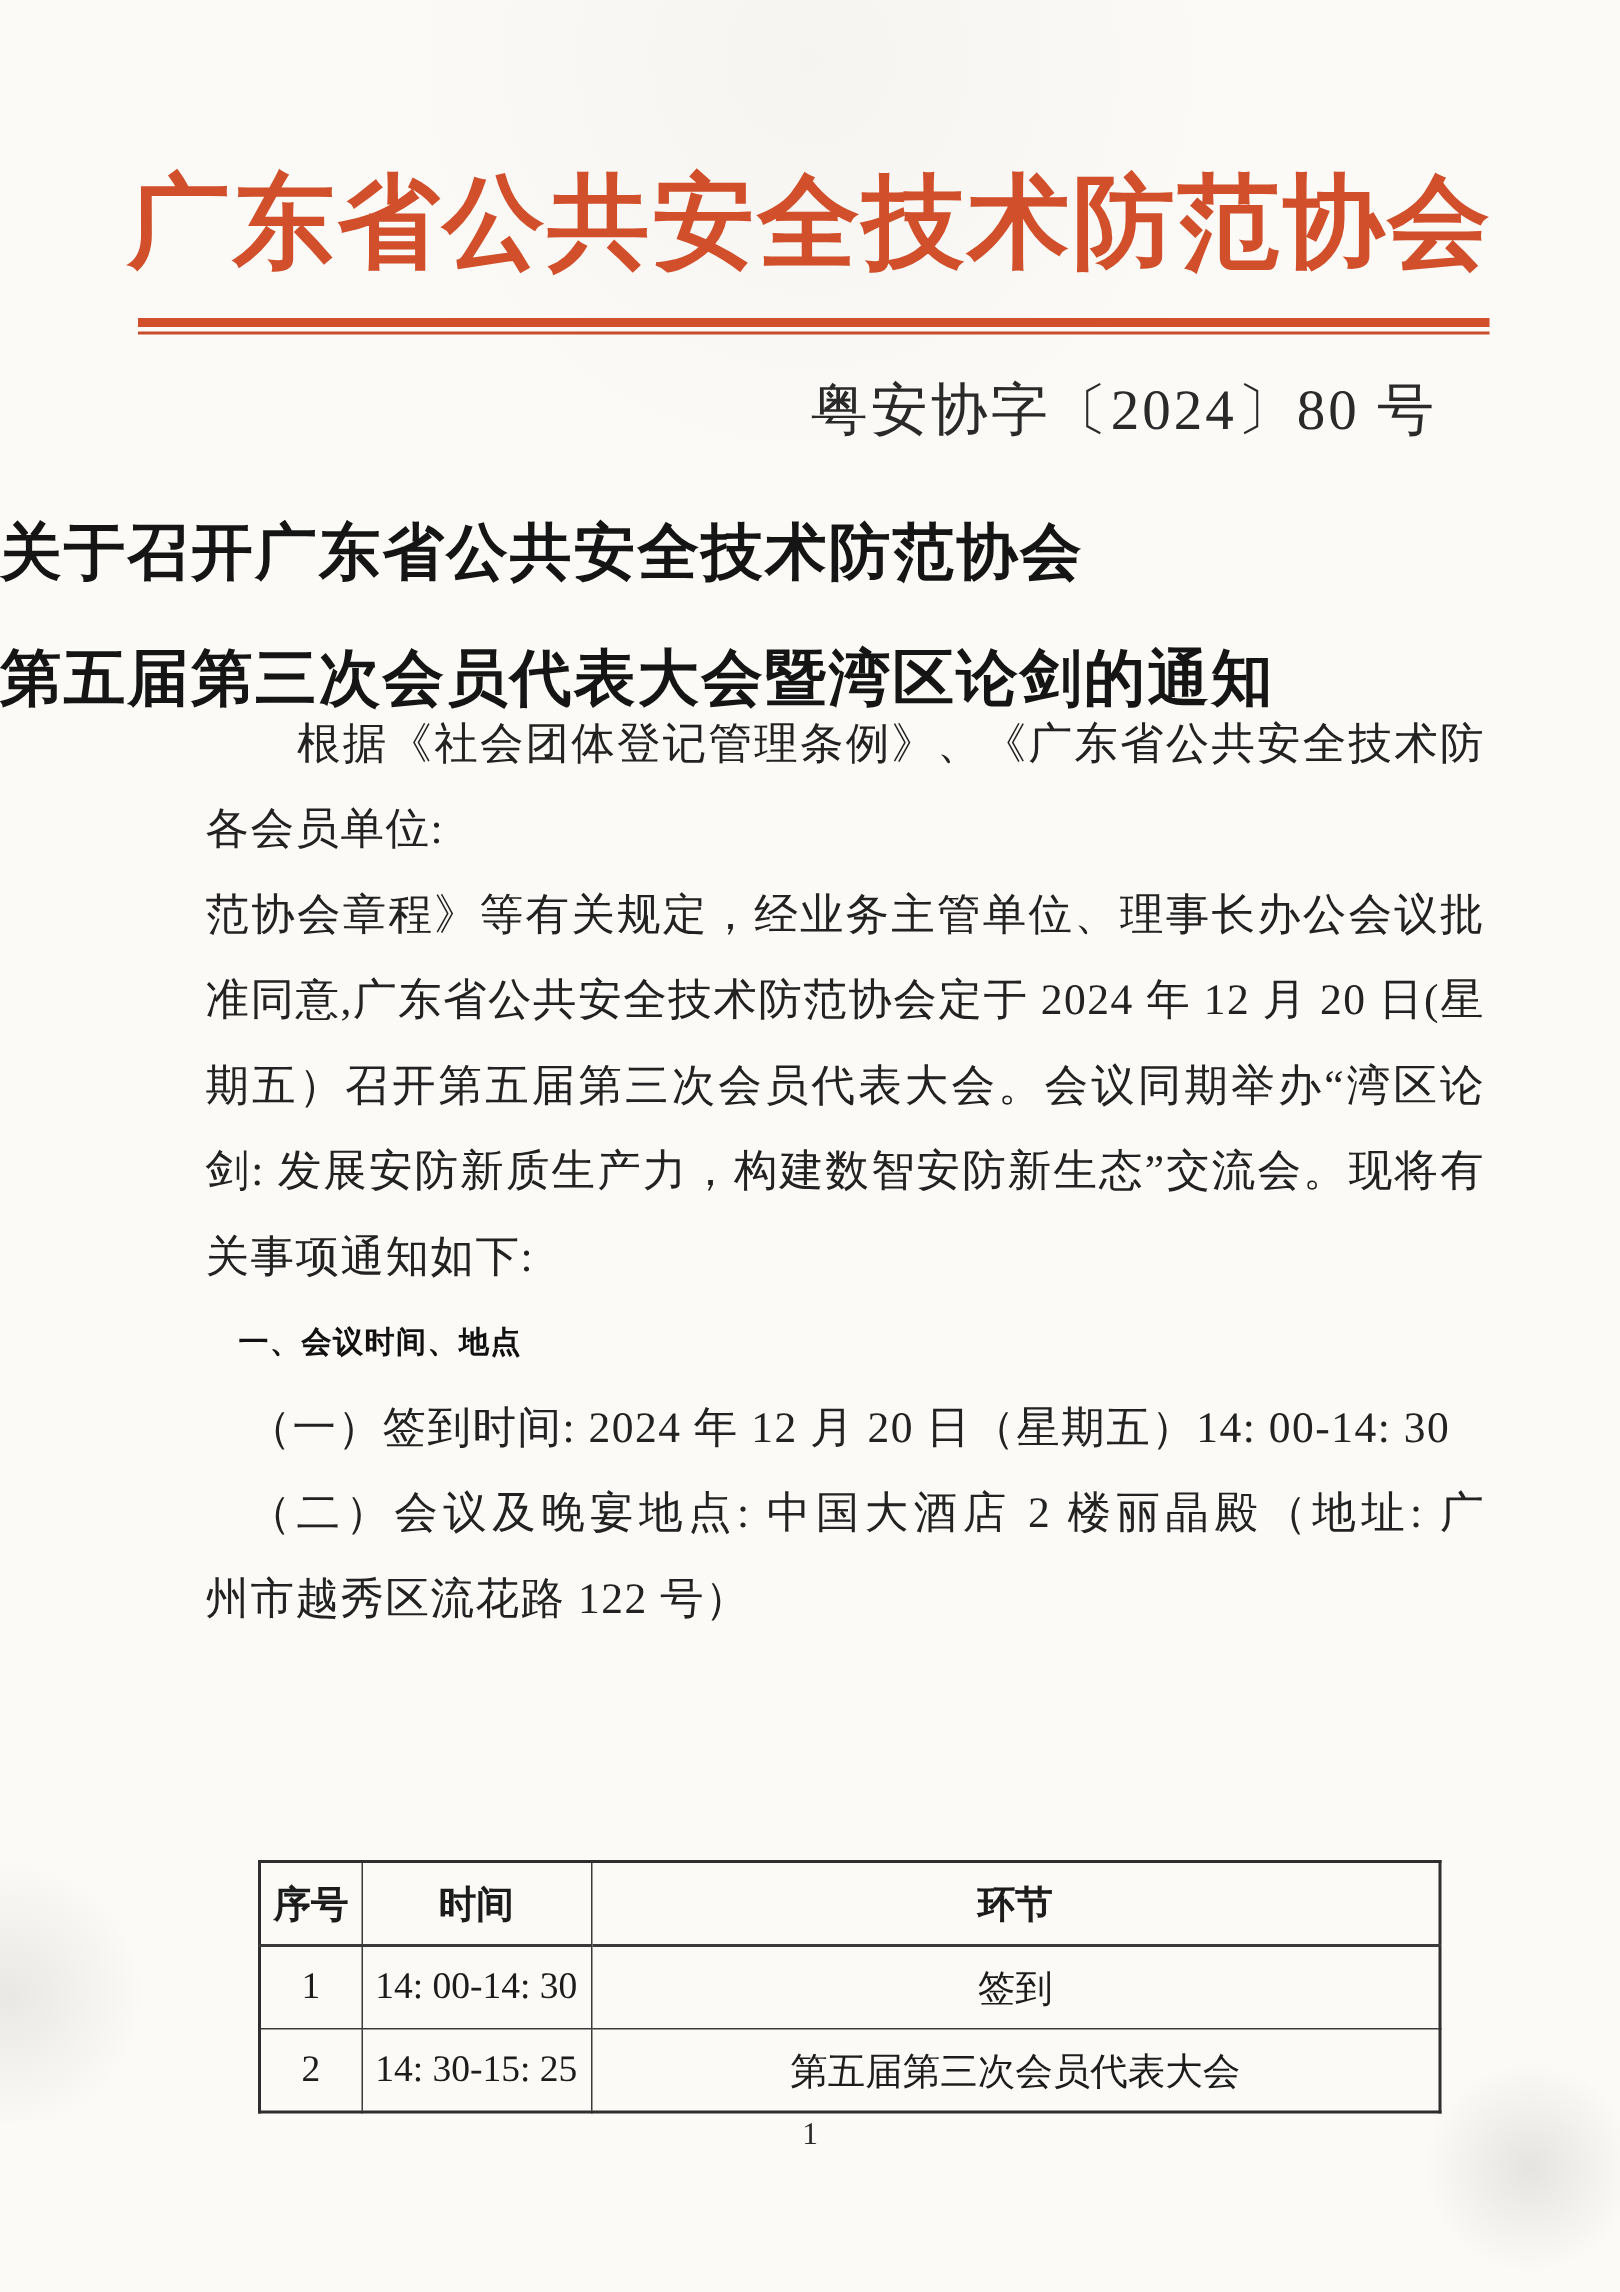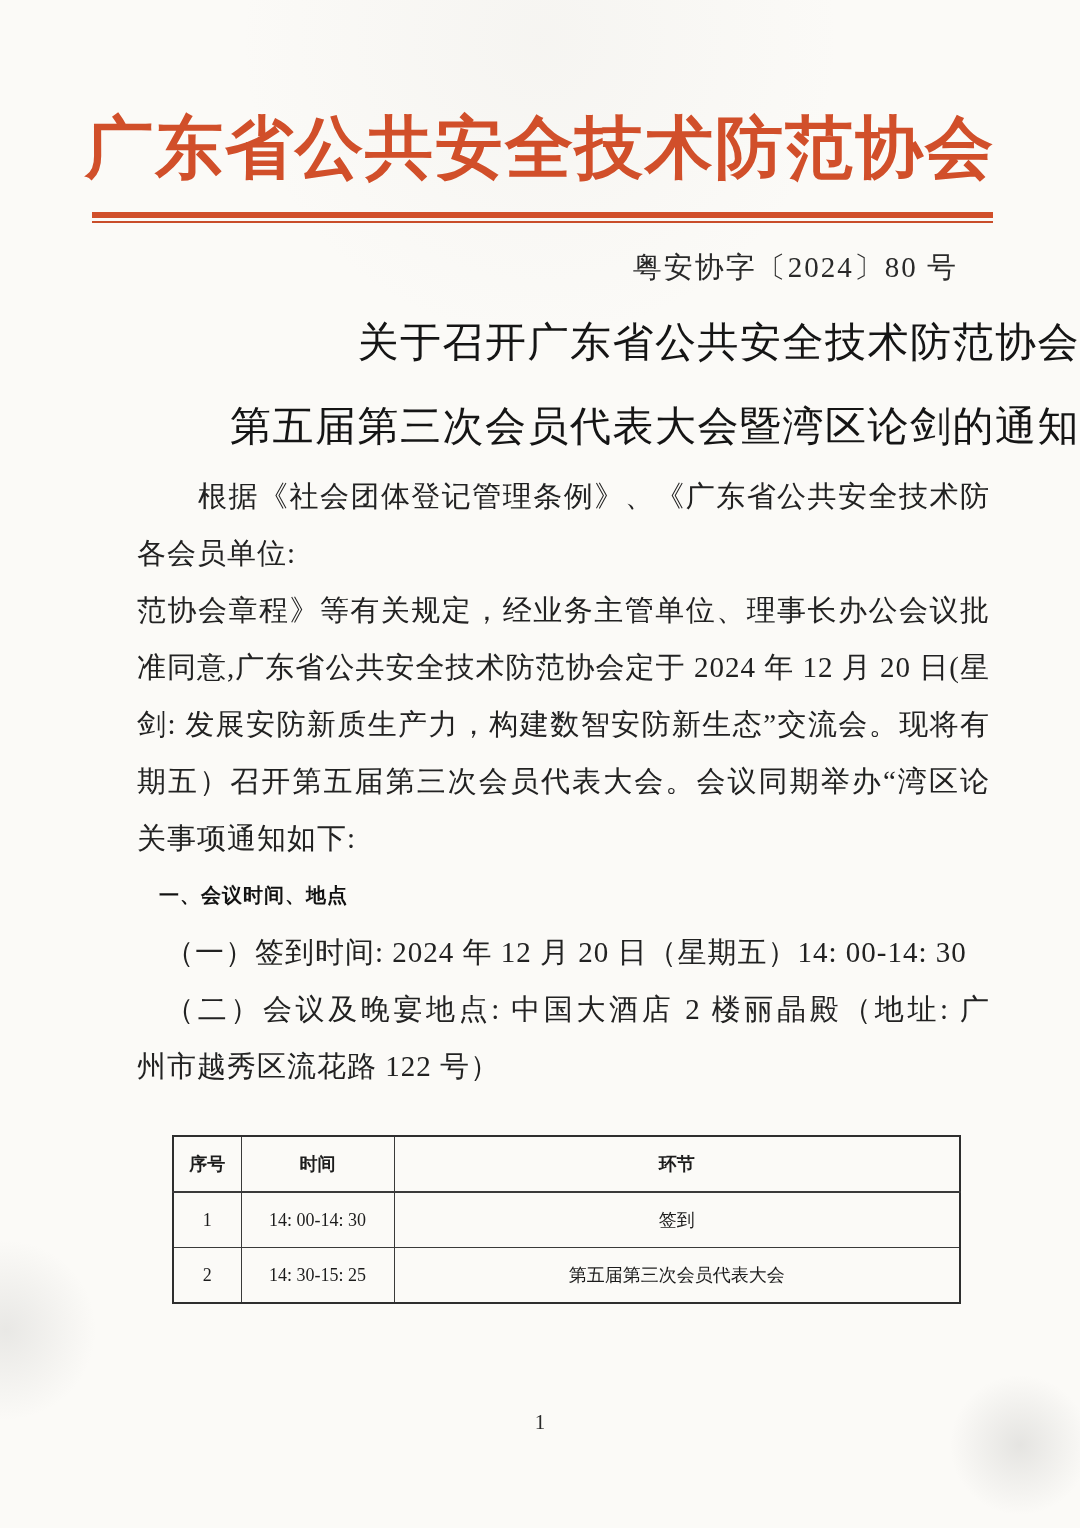--- a/index.html
+++ b/index.html
@@ -27,29 +27,29 @@
     color:#d14f2a;
     white-space:nowrap;
   }
   .red-rule{position:absolute;top:212px;left:92px;width:901px;}
   .red-rule .thick{height:6px;background:#d14f2a;}
   .red-rule .gap{height:3px;}
   .red-rule .thin{height:2px;background:#c94d2a;}
 
   .doc-number{
     position:absolute;top:248px;right:122px;
-    font-size:29px;letter-spacing:2px;
+    font-size:38px;letter-spacing:2px;
     color:#2a2a2a;
     white-space:nowrap;
   }
 
   .notice-title{
-    position:absolute;top:300px;left:0;right:0;
-    text-align:right;
-    font-weight:normal;
+    position:absolute;top:326px;left:0;right:0;
+    text-align:left;
+    font-weight:bold;
     font-size:41px;
     line-height:84px;
     letter-spacing:1.5px;
     color:#151515;
   }
 
   
   .body-text{
     position:absolute;top:468px;left:137px;width:853px;
     font-size:29px;line-height:57px;
@@ -69,25 +69,25 @@
   .heading{
     font-family:"Liberation Sans","DejaVu Sans",sans-serif;
     font-weight:bold;
     font-size:20px;
     text-indent:22px;
     color:#111;
   }
 
   
   table.agenda{
-    position:absolute;top:1135px;left:172px;
+    position:absolute;top:1240px;left:172px;
     width:787px;
     border-collapse:collapse;
     table-layout:fixed;
-    font-size:18px;
+    font-size:25px;
     color:#1c1c1c;
   }
   table.agenda col.c1{width:68px;}
   table.agenda col.c2{width:153px;}
   table.agenda col.c3{width:566px;}
   table.agenda th,table.agenda td{
     border:1.5px solid #3a3a3a;
     text-align:center;
     vertical-align:middle;
     height:54px;
@@ -125,22 +125,22 @@
   <div class="notice-title">
     <div>关于召开广东省公共安全技术防范协会</div>
     <div>第五届第三次会员代表大会暨湾区论剑的通知</div>
   </div>
 
   <div class="body-text">
     <div class="line jfull ind2">根据《社会团体登记管理条例》、《广东省公共安全技术防</div>
     <div class="line">各会员单位:</div>
     <div class="line jfull">范协会章程》等有关规定，经业务主管单位、理事长办公会议批</div>
     <div class="line jfull">准同意,广东省公共安全技术防范协会定于 2024 年 12 月 20 日(星</div>
+    <div class="line jfull">期五）召开第五届第三次会员代表大会。会议同期举办“湾区论</div>
     <div class="line jfull">剑: 发展安防新质生产力，构建数智安防新生态”交流会。现将有</div>
-    <div class="line jfull">期五）召开第五届第三次会员代表大会。会议同期举办“湾区论</div>
     <div class="line">关事项通知如下:</div>
     <div class="line heading">一、会议时间、地点</div>
     <div class="line ind-item">（一）签到时间: 2024 年 12 月 20 日（星期五）14: 00-14: 30</div>
     <div class="line jfull ind-item">（二）会议及晚宴地点: 中国大酒店 2 楼丽晶殿（地址: 广</div>
     <div class="line">州市越秀区流花路 122 号）</div>
   </div>
 
   <table class="agenda">
     <colgroup>
         <col class="c1">

